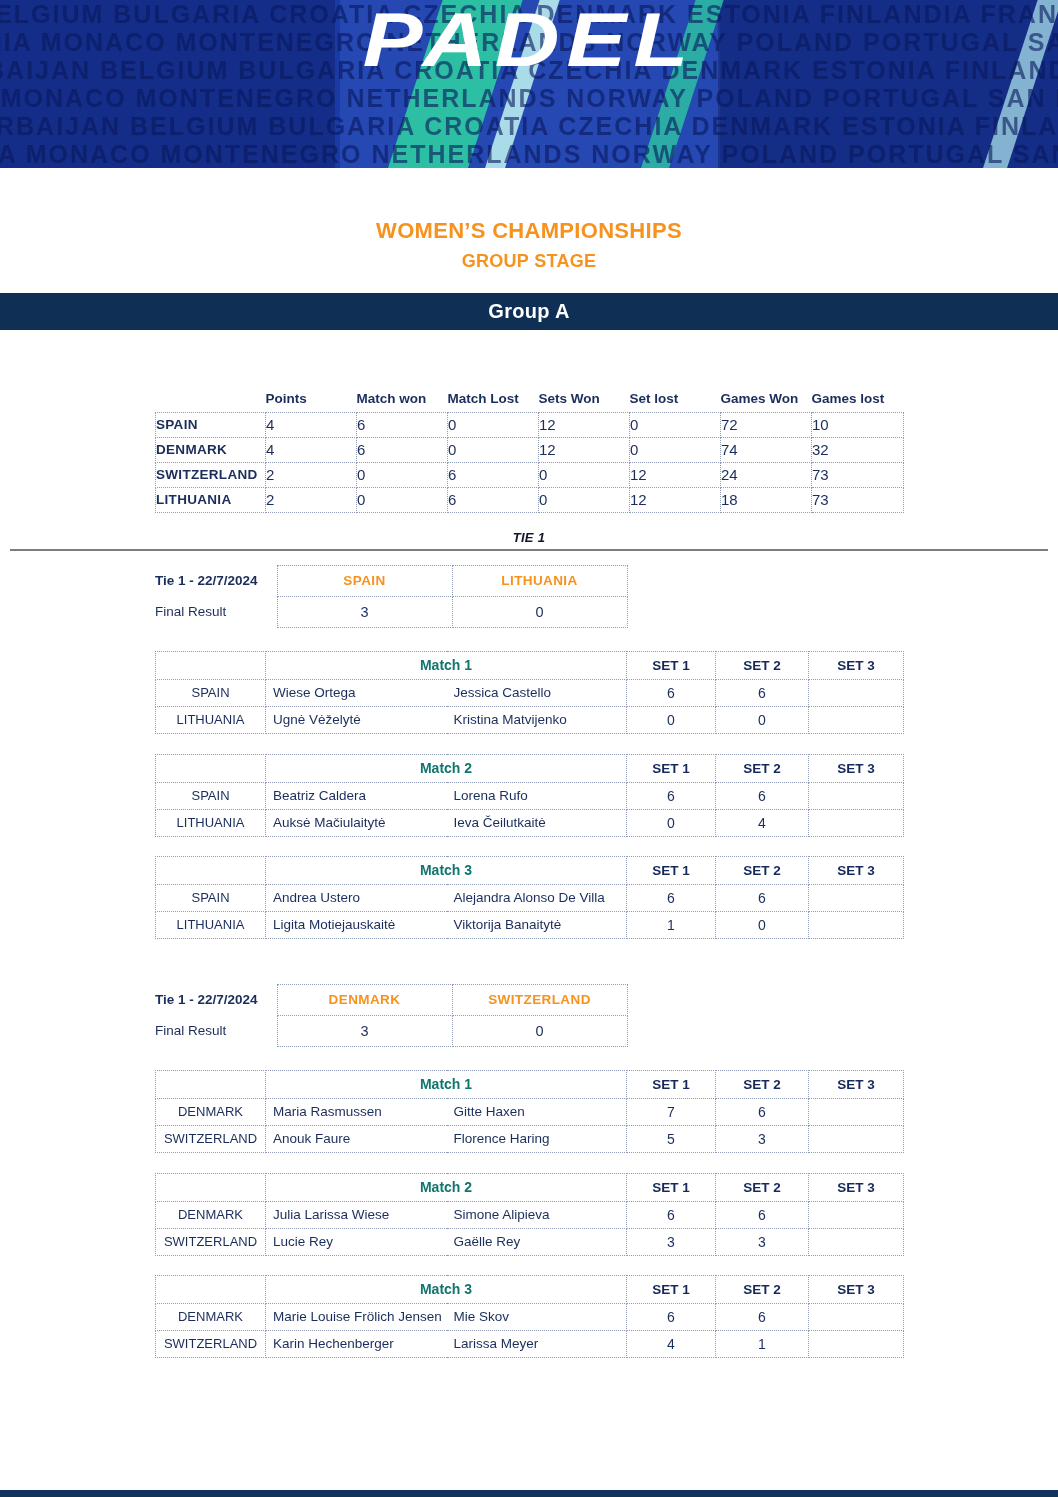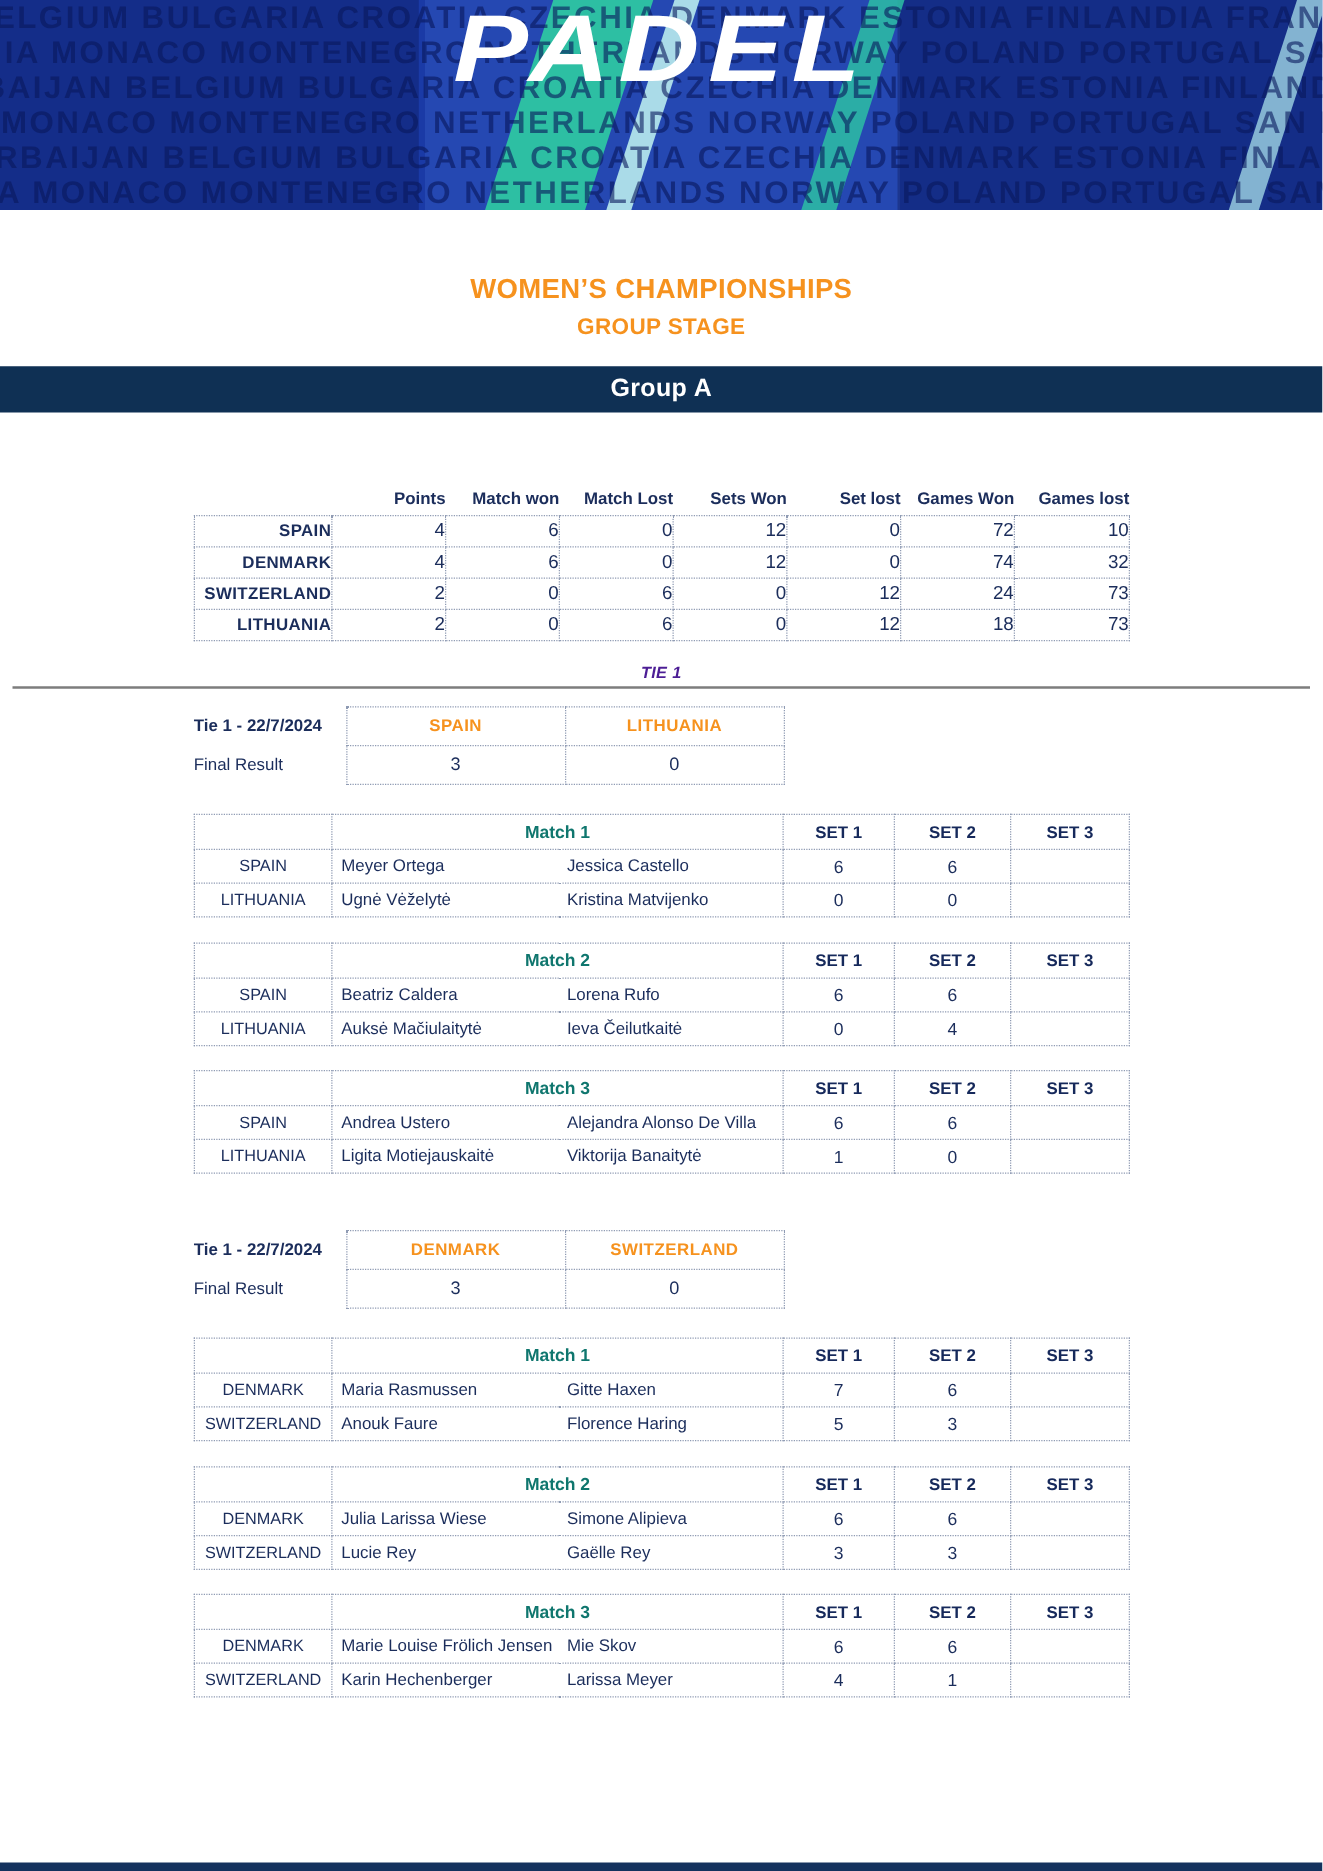--- a/index.html
+++ b/index.html
@@ -42,27 +42,27 @@
     display:flex; align-items:center; justify-content:center;
     font-weight:bold; font-size:20px; letter-spacing:0.3px;text-align:center;
   }
 
   
   table { border-collapse:collapse; table-layout:fixed; margin-left:155px; }
   td { border:1px dotted #8f9bb3; overflow:hidden; }
 
   
   .standings { width:748px; margin-top:56px; }
-  .standings td { height:25px; text-align:right; font-size:15px; }
+  .standings td { height:25px; text-align:left; font-size:15px; }
   .standings tr.sh td { border:none; font-weight:bold; font-size:13.5px; height:26px; vertical-align:bottom; padding-bottom:6px; }
   .standings td.team { font-weight:bold; font-size:13.5px; letter-spacing:0.3px; }
 
   
   .tie-divider { margin-top:17px; text-align:center; }
-  .tie-divider .lbl { color:#4c1d95; font-weight:bold; font-style:italic; font-size:13px; letter-spacing:0.3px; }
+  .tie-divider .lbl { color:#0f172a; font-weight:bold; font-style:italic; font-size:13px; letter-spacing:0.3px; }
   .tie-divider .rule { height:2px; background:#7d7d7d; margin:4px 10px 0 10px; }
 
   
   .tiehead { width:472px; margin-top:14px; }
   .tiehead td { height:31px; text-align:center; }
   .tiehead td.lbl { border:none; text-align:left; font-size:13.5px; }
   .tiehead td.lbl.b { font-weight:bold; }
   .tiehead td.tname { color:#f6921e; font-weight:bold; font-size:13.5px; letter-spacing:0.4px; }
   .tiehead td.tsc { font-size:14.5px; }
 
@@ -219,21 +219,21 @@
   <tbody>
       <tr class="mh">
     <td class="tm"></td>
     <td class="ml" colspan="2">Match 1</td>
     <td class="sh">SET 1</td>
     <td class="sh">SET 2</td>
     <td class="sh">SET 3</td>
   </tr>
   <tr>
     <td class="tm">SPAIN</td>
-    <td class="pn p1">Meyer Ortega</td>
+    <td class="pn p1">Wiese Ortega</td>
     <td class="pn p2">Jessica Castello</td>
     <td class="sc">6</td>
     <td class="sc">6</td>
     <td class="sc"></td>
   </tr>
   <tr>
     <td class="tm">LITHUANIA</td>
     <td class="pn p1">Ugnė Vėželytė</td>
     <td class="pn p2">Kristina Matvijenko</td>
     <td class="sc">0</td>

